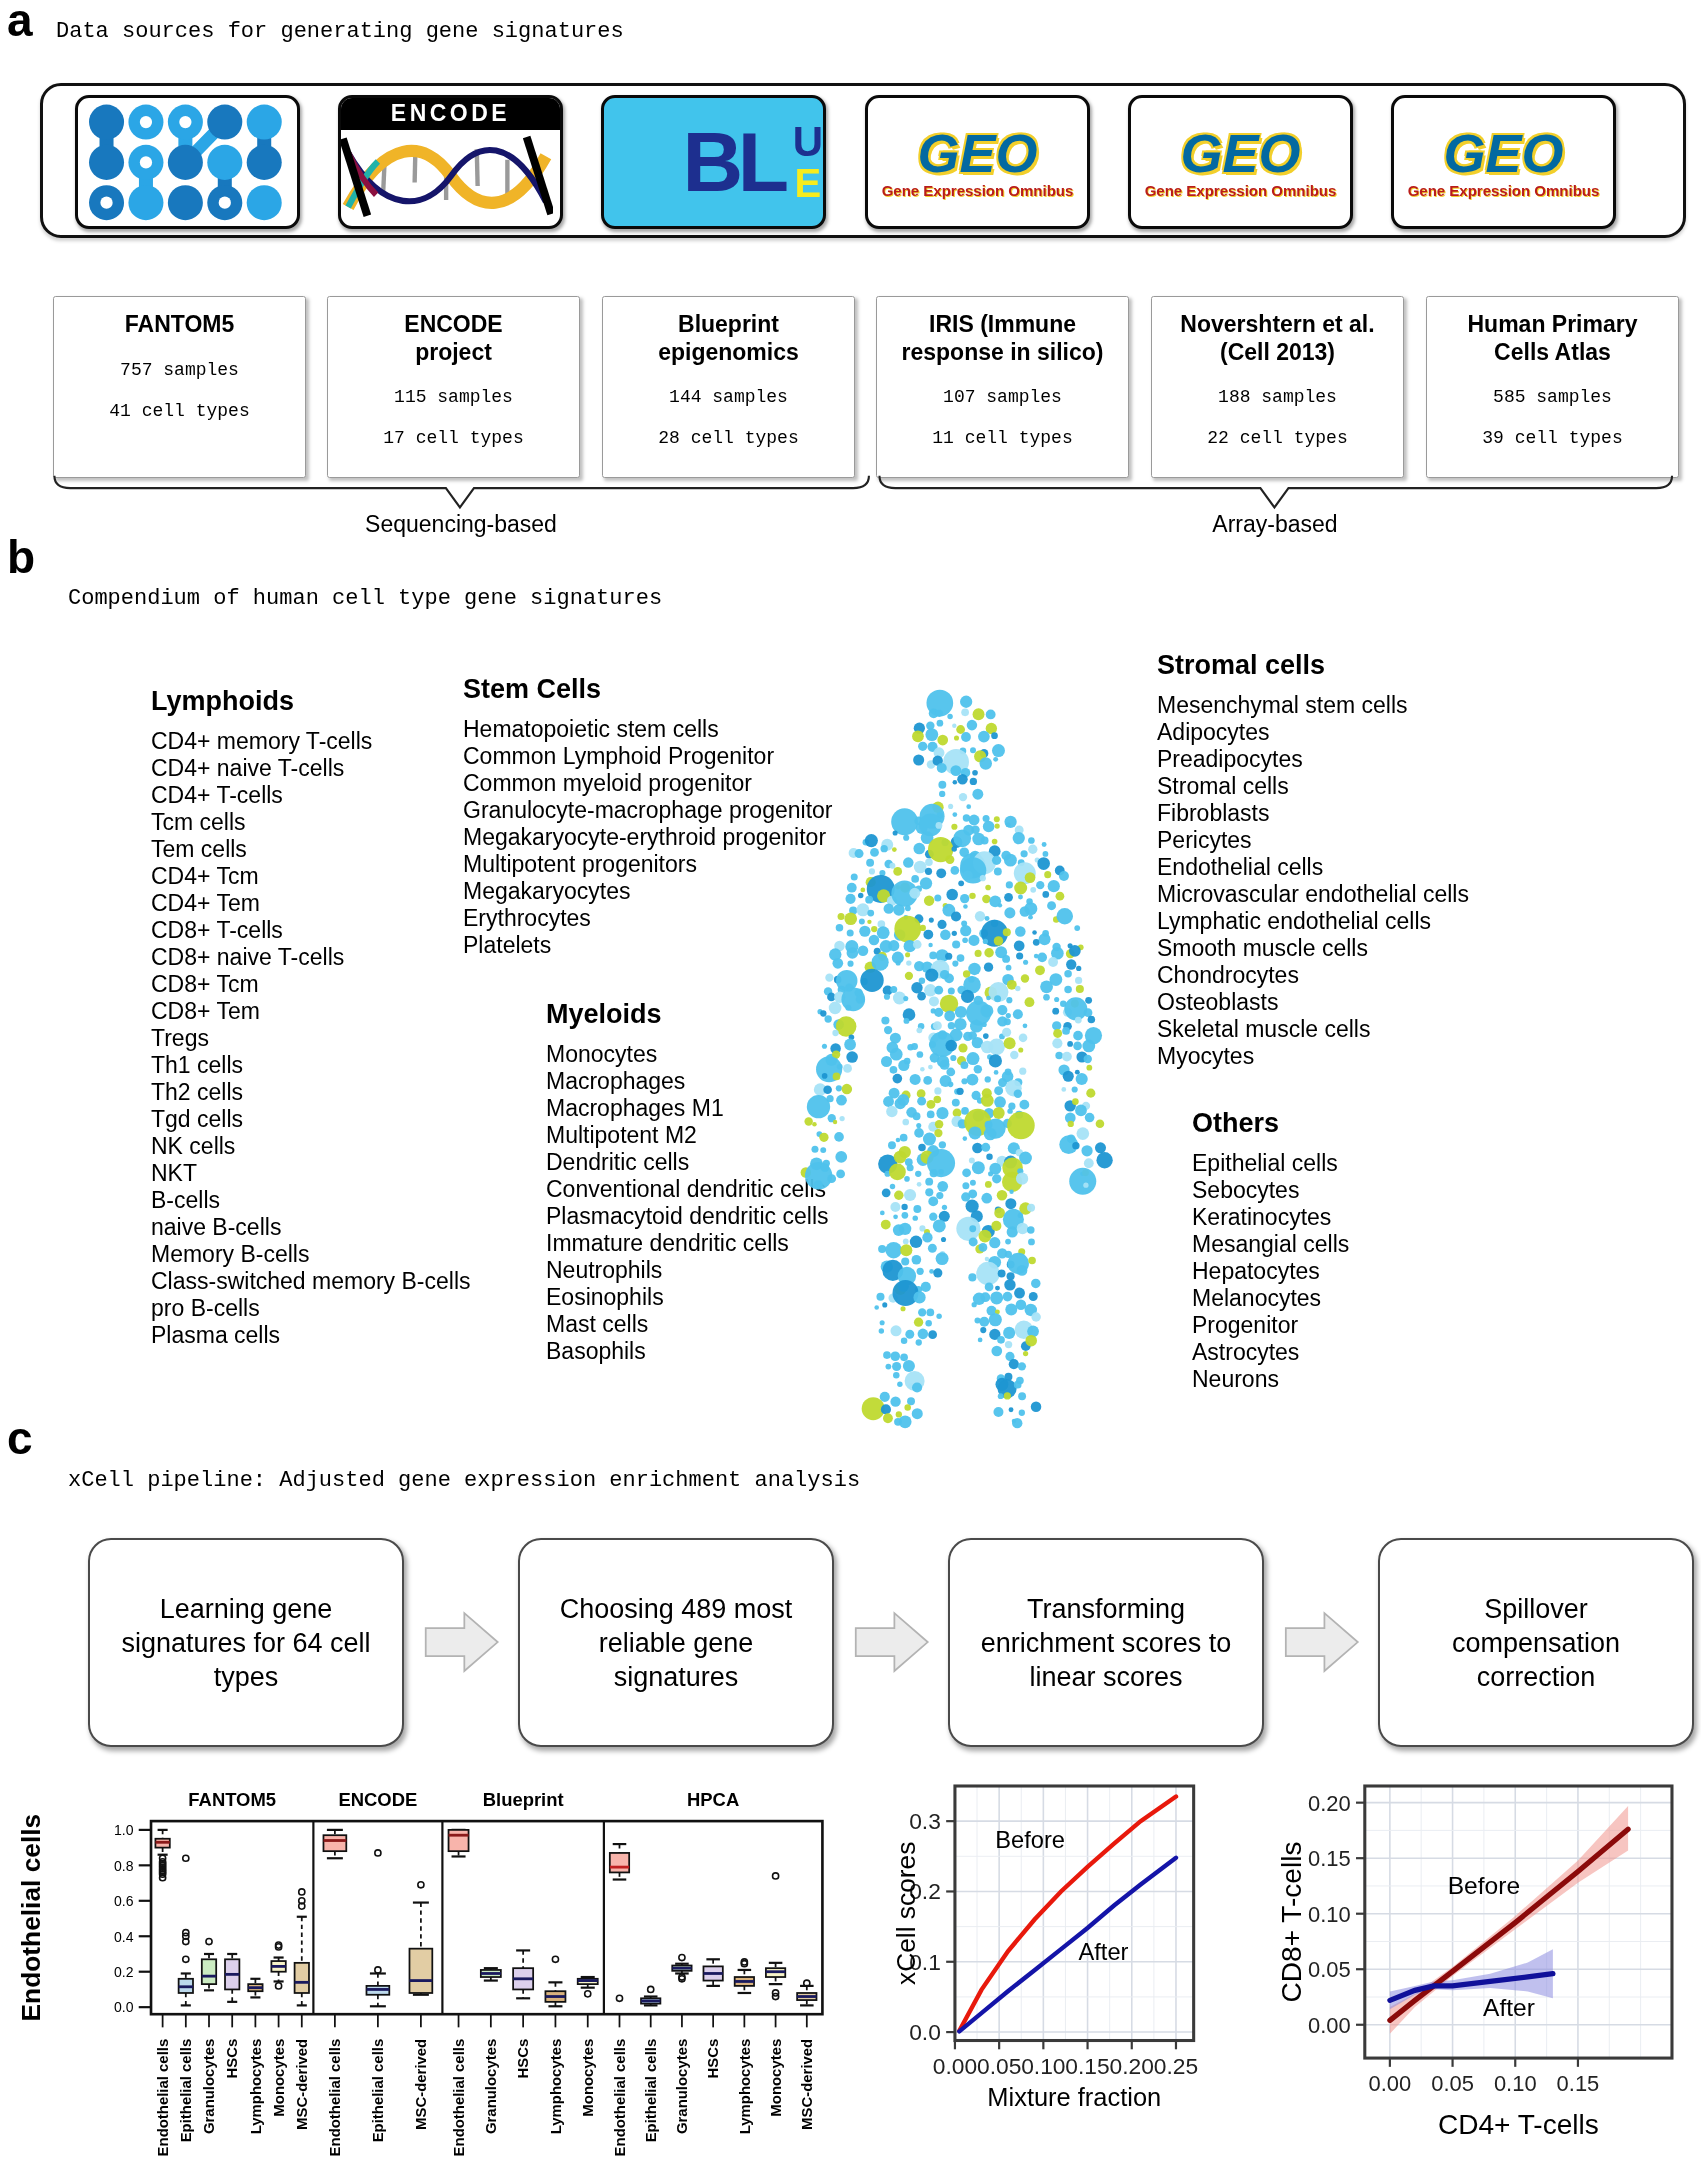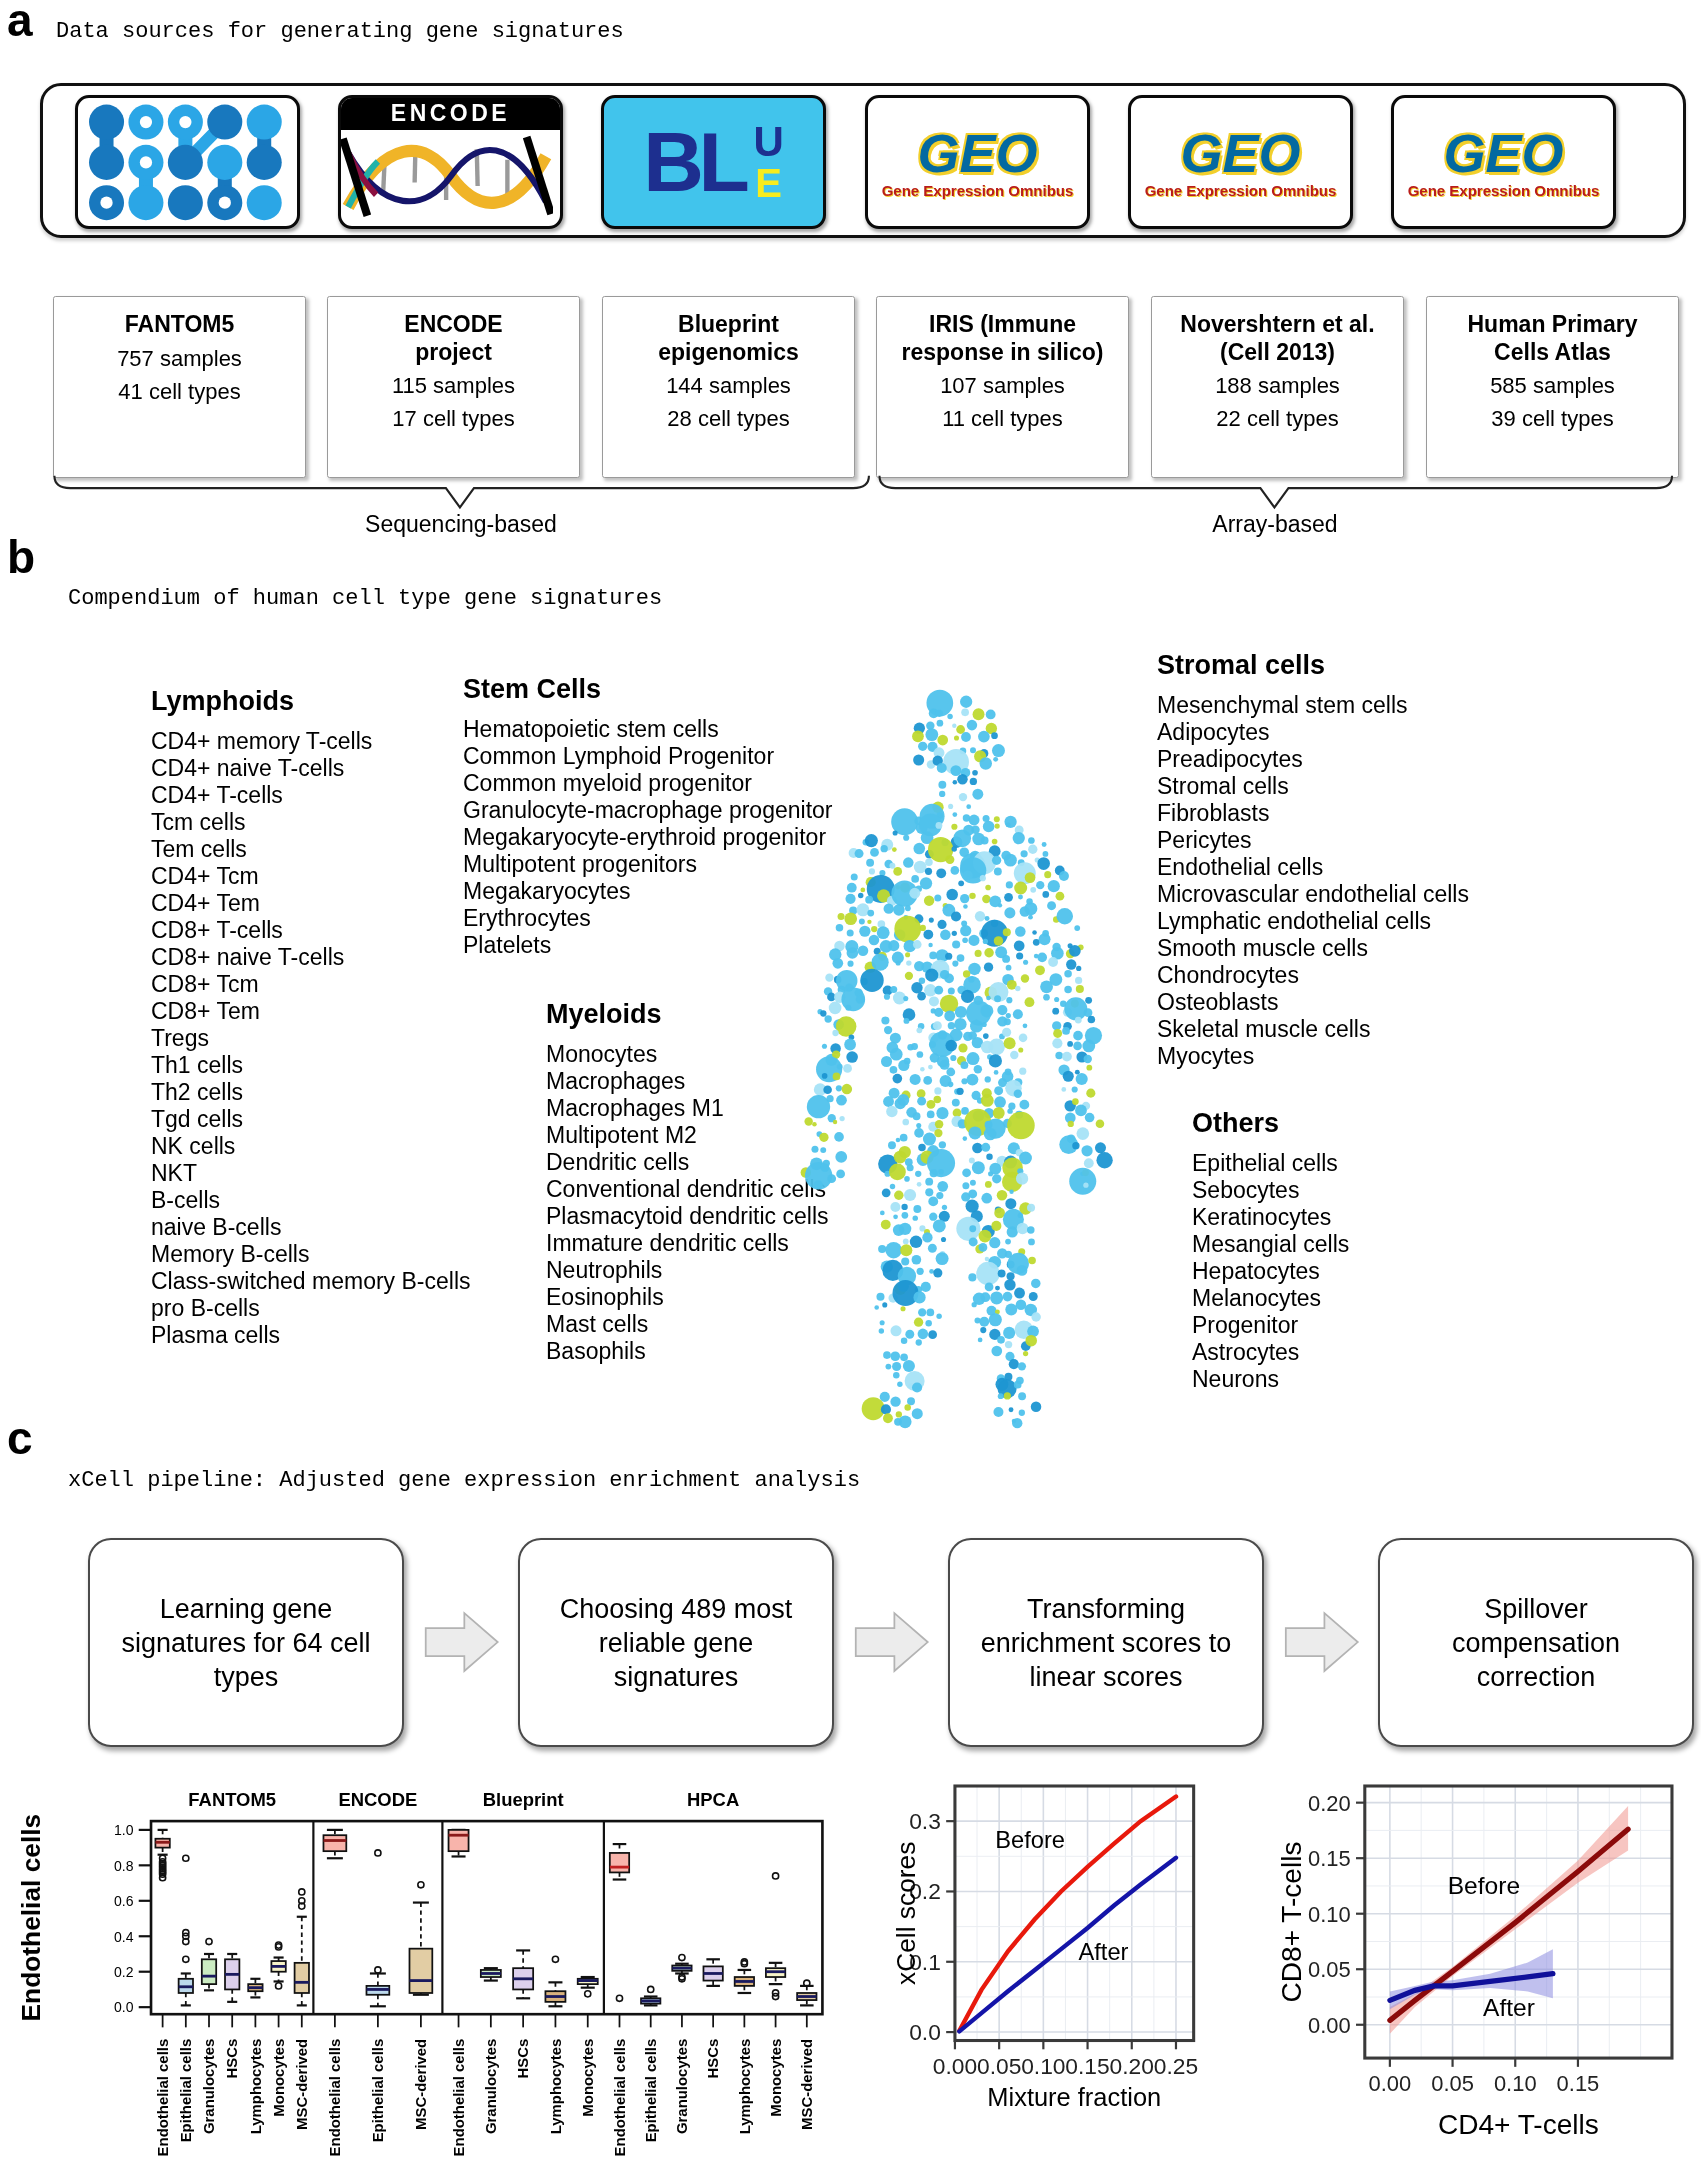--- a/index.html
+++ b/index.html
@@ -11,37 +11,37 @@
   #logo-strip{position:absolute;left:40px;top:83px;width:1640px;height:149px;
               border:3.1px solid #111;border-radius:21px;background:#fff;
               box-shadow:0 2.6px 3.5px rgba(0,0,0,.18);}
   .tile{position:absolute;top:8.8px;height:128px;width:219px;border:3.5px solid #0a0a0a;
         border-radius:14px;overflow:hidden;background:#fff;
         box-shadow:1.8px 2.6px 3.5px rgba(0,0,0,.35);display:flex;align-items:center;justify-content:center;}
   .tile svg{display:block;}
   .enc-wrap{width:100%;height:100%;display:flex;flex-direction:column;}
   .enc-bar{background:#000;color:#fff;text-align:center;font-size:23px;font-weight:600;
            letter-spacing:3.5px;padding:2.6px 0;}
-  .bp-tile{background:#41C4EC;}
+  .bp-tile{background:#41C4EC;justify-content:flex-end;}
   .bp-row{display:flex;align-items:center;justify-content:center;height:100%;}
   .bp-bl{font-size:84px;font-weight:900;color:#1D2F8F;letter-spacing:-5.3px;line-height:1;}
   .bp-col{display:flex;flex-direction:column;align-items:center;margin-left:8.8px;}
   .bp-u{font-size:42px;font-weight:900;color:#1D2F8F;line-height:1;}
   .bp-e{font-size:40px;font-weight:900;color:#F7EC1E;line-height:1;}
   .geo-inner{display:flex;flex-direction:column;align-items:center;justify-content:center;width:100%;}
   .geo-big{font-size:54px;font-weight:900;font-style:italic;color:#0369a1;line-height:1.05;
            text-shadow:2.6px 2.6px 0 #F2CF2B,-1.8px -1.8px 0 #F2CF2B,1.8px -1.8px 0 #F2CF2B,-1.8px 1.8px 0 #F2CF2B;}
   .geo-sub{font-size:15px;font-weight:700;color:#b91c1c;white-space:nowrap;
            text-shadow:0.9px 0.9px 0 #F2CF2B;}
   
   .src-card{position:absolute;top:296px;width:251px;height:180px;background:#fff;
             border:1.3px solid #9a9a9a;border-radius:2.6px;box-shadow:2.6px 2.6px 3.5px rgba(0,0,0,.25);
             text-align:center;}
   .src-title{font-size:23px;font-weight:700;margin-top:14px;white-space:pre-line;line-height:1.2;}
-  .src-line{font-size:22px;margin-top:7px;}
+  .src-line{font-size:18px;margin-top:21px;font-family:Liberation Mono, monospace;}
   #braces{position:absolute;left:0;top:0;}
   .brace-label{position:absolute;top:511px;transform:translateX(-50%);font-size:23px;white-space:nowrap;}
   
   .cat-list{position:absolute;}
   .cat-head{font-size:27px;font-weight:800;margin:0 0 11.4px 0;}
   .cat-item{font-size:23px;line-height:27px;white-space:nowrap;}
   
   .flow-box{position:absolute;top:1538px;width:316px;height:209px;background:#fff;
             border:2.2px solid #4a4a4a;border-radius:23px;box-shadow:2.6px 3.5px 5.3px rgba(0,0,0,.35);
             display:flex;align-items:center;justify-content:center;text-align:center;

